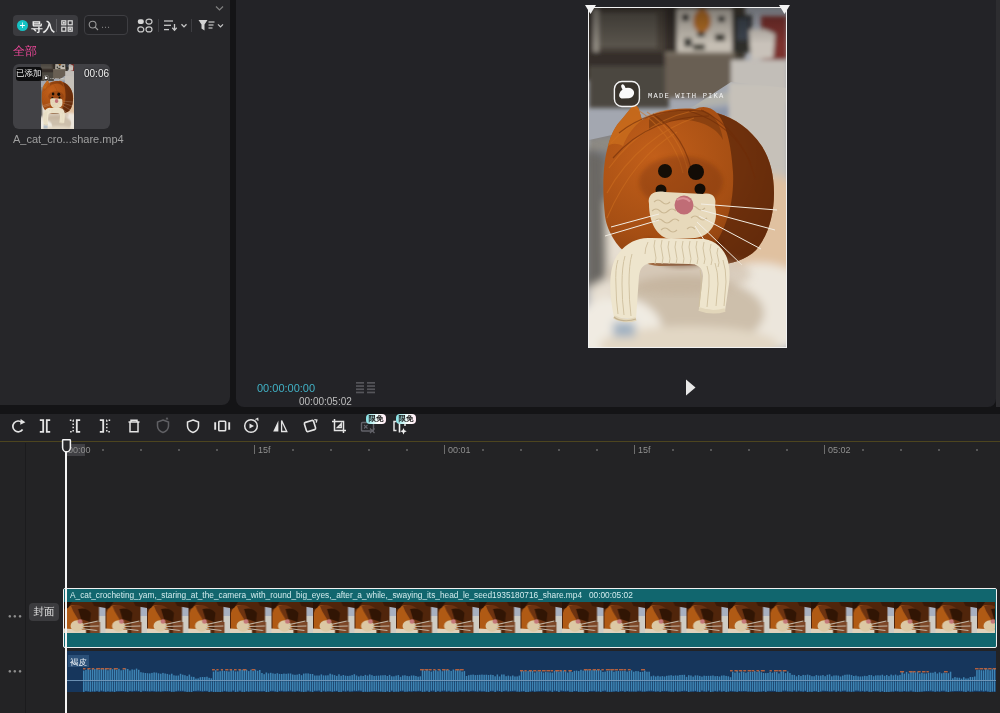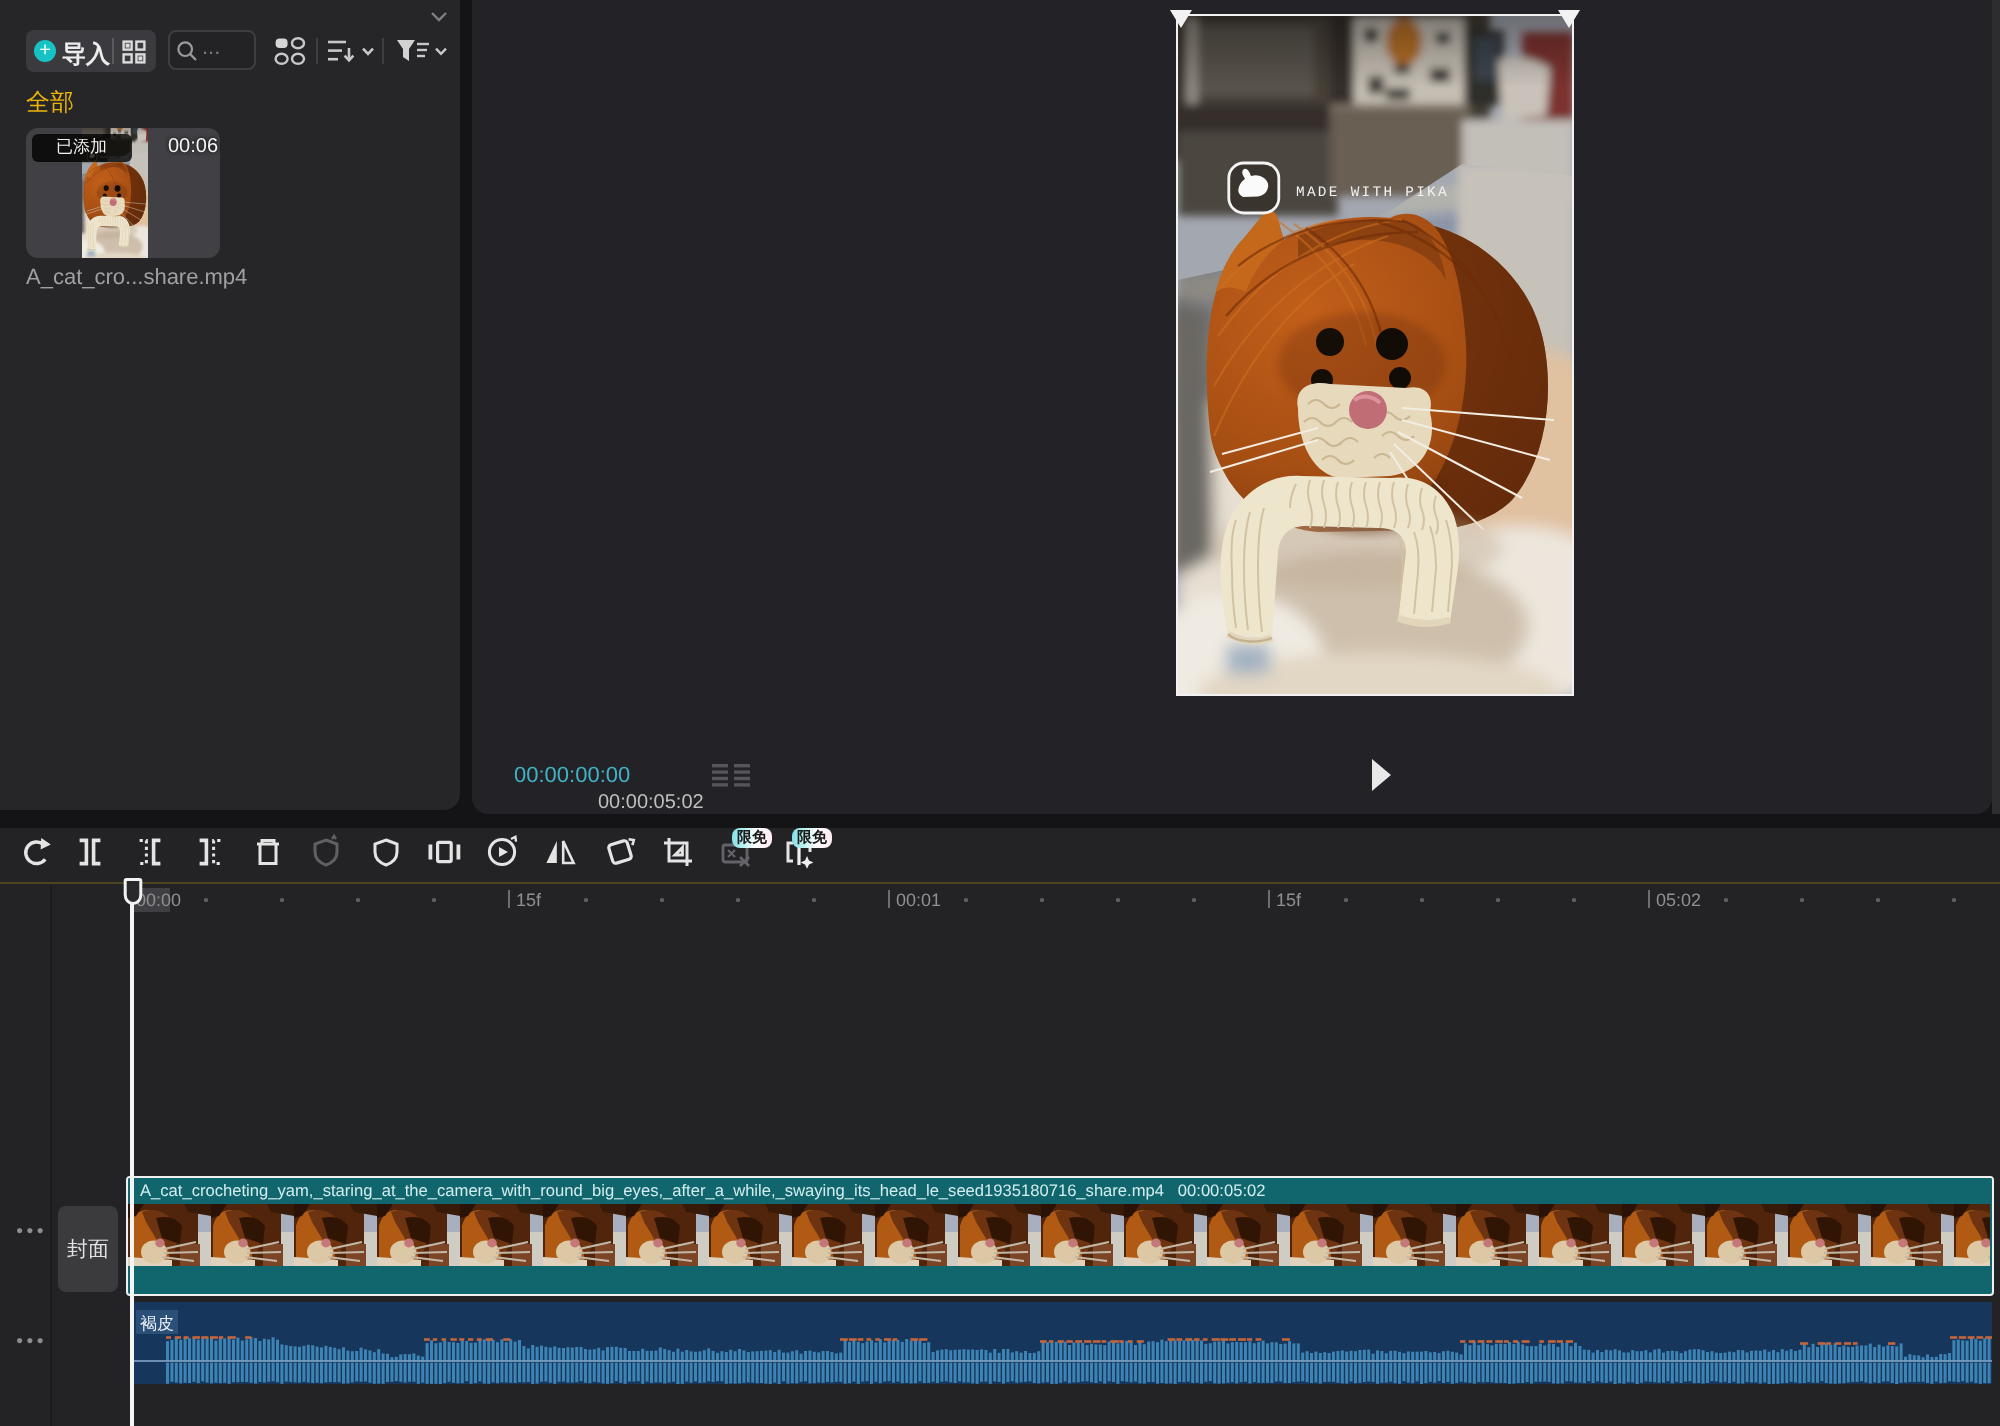--- a/index.html
+++ b/index.html
@@ -54,29 +54,29 @@
     <line x1="10.5" y1="4" x2="16.5" y2="4"></line>
       <line x1="10.5" y1="7" x2="15.5" y2="7"></line>
       <line x1="10.5" y1="10" x2="14.5" y2="10"></line>
     <path d="M20,6.3 L22.5,8.9 L25,6.3"></path>
   </g>
 </svg>
 <svg class="abs" style="left:214px;top:5px" width="11" height="7" viewBox="0 0 11 7" fill="none" stroke="#808080" stroke-width="1.2">
   <path d="M2,1.5 L5.5,5 L9,1.5"></path>
 </svg>
 
-<div class="abs" style="left:13px;top:43px;color:#eab308;font-size:12px;">全部</div>
+<div class="abs" style="left:13px;top:43px;color:#ec4899;font-size:12px;">全部</div>
 
 <div class="abs" style="left:13px;top:64px;width:97px;height:65px;background:#414145;border-radius:6px;"></div>
 <div class="abs" style="left:41px;top:64px;width:33px;height:65px;overflow:hidden;">
   <svg width="33" height="65" viewBox="10 18 180 314" preserveAspectRatio="none">
       <use href="#photoG"></use>
     </svg>
 </div>
-<div class="abs" style="left:16px;top:67px;background:rgba(0,0,0,0.78);border-radius:3px;padding:1px 12px;color:#f0f0f0;font-size:8.5px;">已添加</div>
+<div class="abs" style="left:16px;top:67px;background:rgba(0,0,0,0.78);border-radius:3px;padding:1px 0;color:#f0f0f0;font-size:8.5px;">已添加</div>
 <div class="abs" style="left:84px;top:68px;color:#f4f4f4;font-size:10px;text-shadow:0 0 2px #000;">00:06</div>
 <div class="abs" style="left:13px;top:133px;color:#a0a0a0;font-size:11px;">A_cat_cro...share.mp4</div>
 
 <div class="abs" style="left:236px;top:0;width:760px;height:407px;background:#232327;border-radius:0 0 8px 8px;"></div>
 <div class="abs" style="left:996px;top:0;width:4px;height:407px;background:#2d2d30;"></div>
 
 <div class="abs" style="left:589px;top:8px;width:198px;height:340px;overflow:hidden;background:#000;">
   <svg width="198" height="340" viewBox="0 0 198 340">
       <use href="#photoG"></use>
     </svg>
@@ -141,21 +141,21 @@
     <div style="position:absolute;left:710px;top:6px;width:1.5px;height:1.5px;background:#606060;border-radius:50%;"></div>
     <div style="position:absolute;left:748px;top:6px;width:1.5px;height:1.5px;background:#606060;border-radius:50%;"></div>
     <div style="position:absolute;left:786px;top:6px;width:1.5px;height:1.5px;background:#606060;border-radius:50%;"></div>
     <div style="position:absolute;left:862px;top:6px;width:1.5px;height:1.5px;background:#606060;border-radius:50%;"></div>
     <div style="position:absolute;left:900px;top:6px;width:1.5px;height:1.5px;background:#606060;border-radius:50%;"></div>
     <div style="position:absolute;left:938px;top:6px;width:1.5px;height:1.5px;background:#606060;border-radius:50%;"></div>
     <div style="position:absolute;left:976px;top:6px;width:1.5px;height:1.5px;background:#606060;border-radius:50%;"></div>
   </div>
 
 <div class="abs" style="left:8px;top:613px;color:#8e8e8e;font-size:6px;letter-spacing:1.5px;">●●●</div>
-<div class="abs" style="left:29px;top:603px;width:30px;height:43px;background:#3b3b3e;border-radius:4px;color:#e2e2e2;font-size:10.5px;display:flex;align-items:center;justify-content:center;">封面</div>
+<div class="abs" style="left:29px;top:603px;width:30px;height:18px;background:#3b3b3e;border-radius:4px;color:#e2e2e2;font-size:10.5px;display:flex;align-items:center;justify-content:center;">封面</div>
 <div class="abs" style="left:8px;top:668px;color:#8e8e8e;font-size:6px;letter-spacing:1.5px;">●●●</div>
 
 <div class="abs" style="left:63px;top:588px;width:934px;height:60px;border:1.5px solid #f0f0f0;border-radius:2px;box-sizing:border-box;background:#11666e;overflow:hidden;">
   <div style="position:absolute;left:0;top:0;width:100%;height:13px;background:#11666e;color:#d2ecee;font-size:8.3px;line-height:13px;white-space:nowrap;padding-left:6px;">A_cat_crocheting_yam,_staring_at_the_camera_with_round_big_eyes,_after_a_while,_swaying_its_head_le_seed1935180716_share.mp4&nbsp;&nbsp;&nbsp;00:00:05:02</div>
   <svg style="position:absolute;left:0;top:13px" width="931" height="31">
     <rect width="931" height="31" fill="url(#thumbTile)"></rect>
   </svg>
 </div>
 
 <svg class="abs" style="left:65px;top:651px" width="931" height="41" id="audioSvg">

